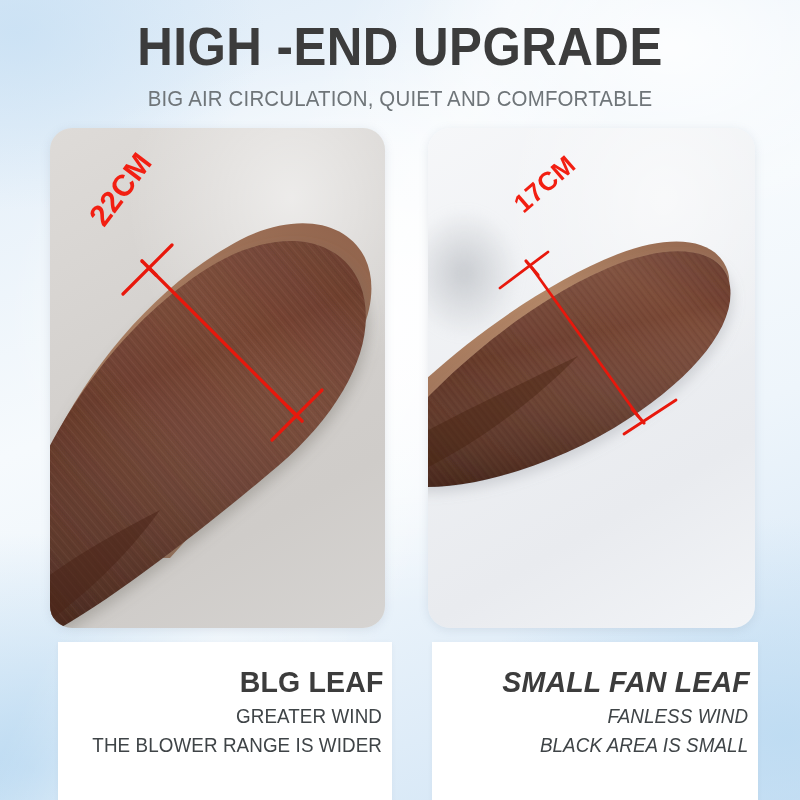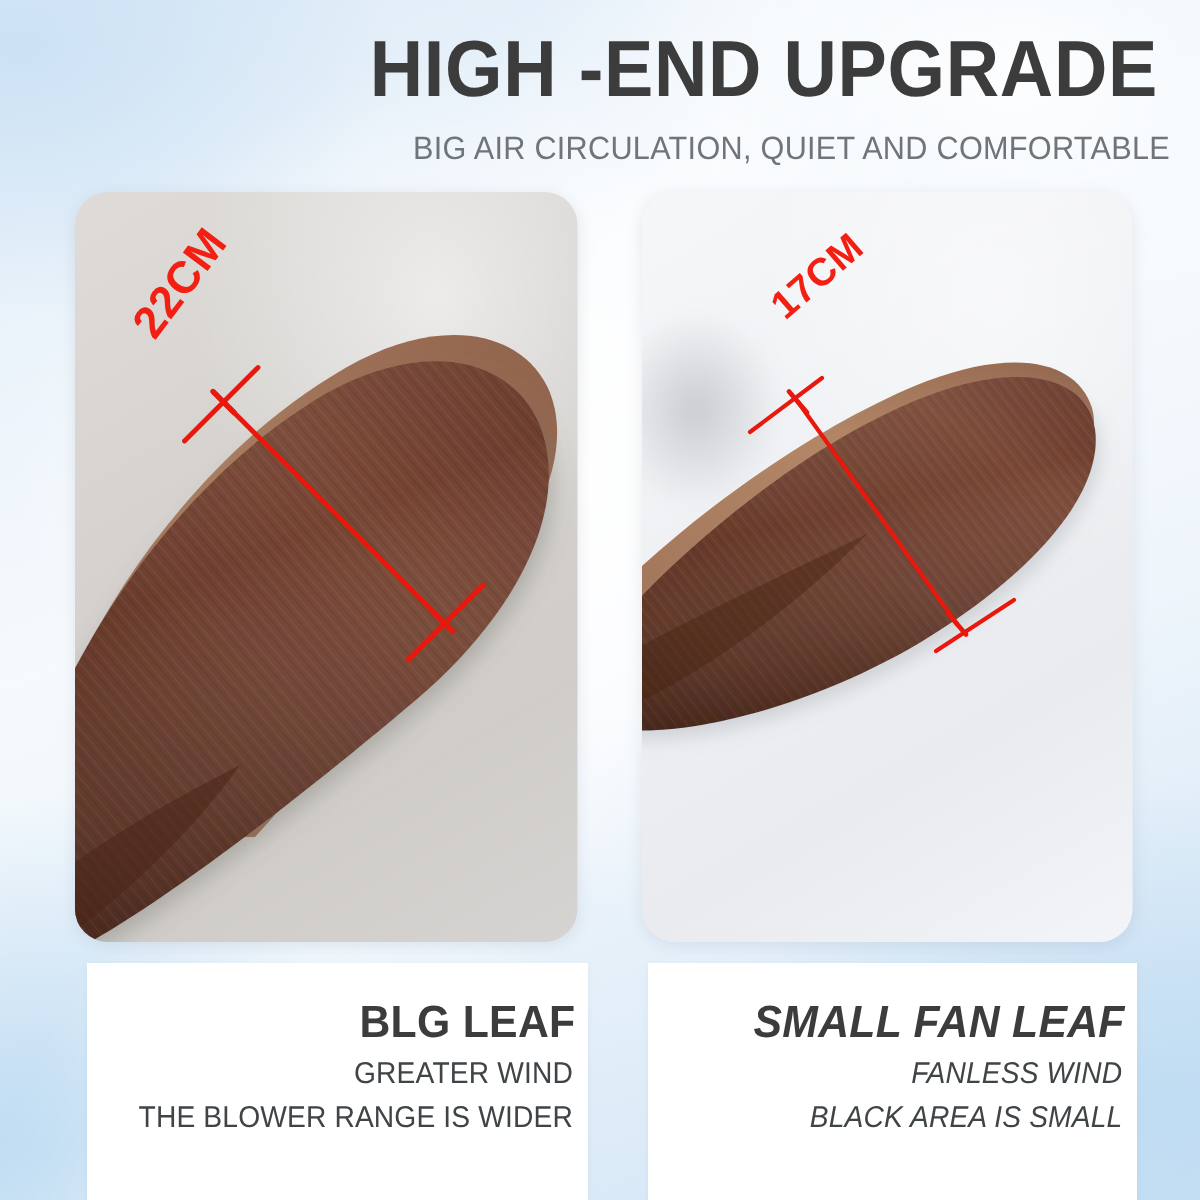--- a/index.html
+++ b/index.html
@@ -29,21 +29,21 @@
     background:radial-gradient(ellipse 55% 38% at 98% 92%, rgba(183,216,241,.72) 0%, rgba(183,216,241,0) 72%);
   }
   .bg-tint-tl {
     background:radial-gradient(ellipse 42% 30% at 2% 4%, rgba(196,222,243,.70) 0%, rgba(196,222,243,0) 74%);
   }
   .bg-soft-streak {
     background:linear-gradient(115deg, rgba(255,255,255,0) 30%, rgba(255,255,255,.5) 44%, rgba(255,255,255,0) 58%);
   }
 
   
-  #header { position:absolute; top:0; left:0; width:800px; height:124px; text-align:right; }
+  #header { position:absolute; top:0; left:0; width:800px; height:124px; text-align:center; }
   #title {
     position:absolute; top:19px; left:0; width:800px;
     font-family:"Liberation Sans Narrow","Liberation Sans",sans-serif;
     font-weight:bold; font-size:53px; line-height:56px;
     letter-spacing:.5px; color:#3c3c3c;
     transform:scaleX(.93); transform-origin:center;
     white-space:nowrap;
   }
   #subtitle {
     position:absolute; top:87px; left:0; width:800px;

